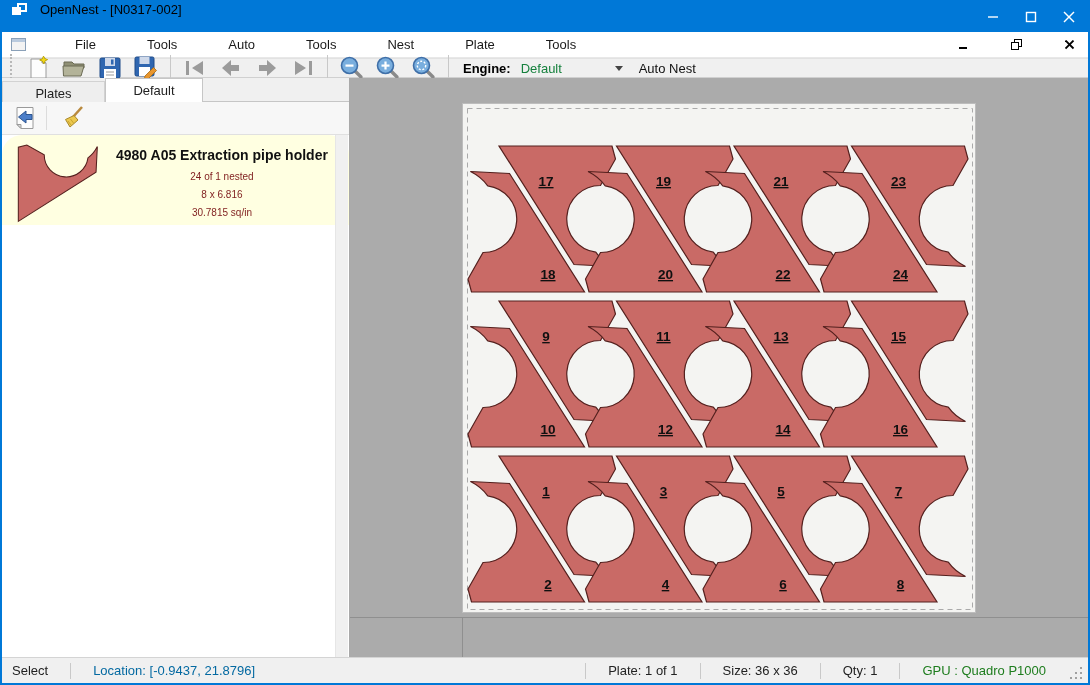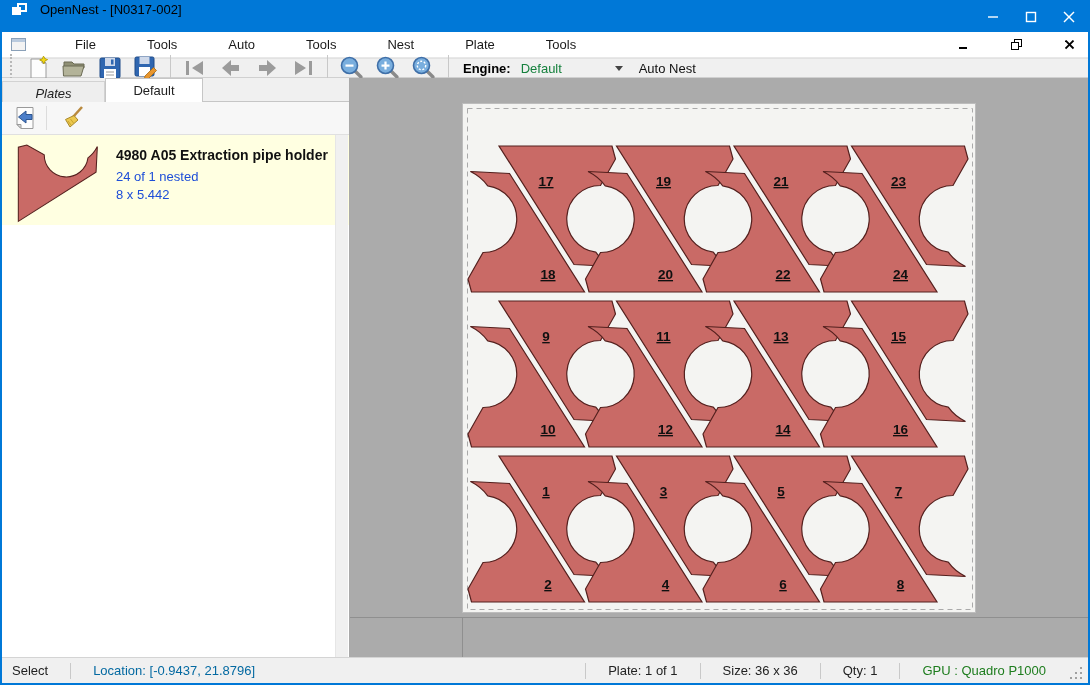--- a/index.html
+++ b/index.html
@@ -34,32 +34,32 @@
   .combo-arrow { width:0; height:0; border-left:4px solid transparent; border-right:4px solid transparent; border-top:5px solid #444; margin-right:2px; }
   .autonest { font-size:13px; padding:5px 10px; color:#111; }
 
   
   .content { flex:1; display:flex; min-height:0; position:relative; }
 
   
   .panel { width:348px; flex:0 0 auto; background:#fff; border-right:1px solid #a9a9a9; display:flex; flex-direction:column; position:relative; }
   .tabstrip { height:24px; display:flex; align-items:flex-end; background:#f0f0f0; flex:0 0 auto; }
   .tab { font-size:13px; padding:4px 0 4px 0; text-align:center; border:1px solid #d2d2d2; border-bottom:none; background:#eeeeee; color:#222; }
-  .tab.plates { width:103px; height:21px;font-style:italic; }
+  .tab.plates { width:103px; height:21px; }
   .tab.drawings { width:98px; height:24px; background:#fff; border-color:#c6c6c6; position:relative; z-index:2; }
   .tabstrip .rest { flex:1; border-bottom:1px solid #c6c6c6; height:24px; background:#f0f0f0; }
   .panel-toolbar { height:33px; background:#f7f7f7; border-bottom:1px solid #e0e0e0; display:flex; align-items:center; flex:0 0 auto; }
   .pt-btn { width:34px; height:30px; display:flex; align-items:center; justify-content:center; margin-left:6px; }
   .pt-sep { width:1px; height:24px; background:#dcdcdc; margin:0 4px; }
-  .draw-list { flex:1; overflow:hidden; position:relative; }
+  .draw-list { flex:1; overflow:hidden; position:relative;border-radius:20px; }
   .draw-item { background:#FFFFE1; display:flex; padding:8px 6px 8px 10px; height:90px; }
   .draw-item .thumb { width:92px; height:80px; flex:0 0 auto; }
   .draw-item .meta { margin-left:12px; padding-top:4px; }
   .draw-item .meta .t { font-weight:bold; font-size:14px; color:#111; margin-bottom:5px; }
-  .draw-item .meta .d { font-size:13px; color:#1d4ed8; line-height:18px; }
+  .draw-item .meta .d { font-size:10px; color:#7f1d1d; line-height:18px;text-align:center; }
   .panel-scrollstrip { position:absolute; right:1px; top:57px; bottom:0; width:13px; background:#f0f0f0; border-left:1px solid #e6e6e6; }
 
   
   .canvas { flex:1; background:#ABABAB; position:relative; min-width:0;text-align:right; }
   .plate { position:absolute; left:112px; top:25px; width:514px; height:510px; background:#F4F4F2; border:1px solid #bdbdbd; }
   .plate svg { position:absolute; left:0; top:0; }
   .canvas .hline { position:absolute; left:0; right:0; top:539px; height:1px; background:#8f8f8f; }
   .canvas .vline { position:absolute; left:112px; top:539px; bottom:0; width:1px; background:#8f8f8f; }
 
   
@@ -254,21 +254,22 @@
         </div>
       </div>
       <div class="draw-list">
         <div class="draw-item">
           <svg class="thumb" viewBox="-2 -2 126 122">
             <path id="thumb-path" d="M 0 0 L 113 0 L 116.5 13 L 101.5 39.5 A 33.5 33.5 0 0 0 96.8 106.2 Q 103 115 114 120.5 L 75 118.5 Z" fill="#C96A66" stroke="#54201E" stroke-width="1.6" transform="translate(0.5,117.5) rotate(-90)"></path>
           </svg>
           <div class="meta">
             <div class="t">4980 A05 Extraction pipe holder</div>
             <div class="d">24 of 1 nested</div>
-            <div class="d">8 x 5.442</div>
+            <div class="d">8 x 6.816</div>
+            <div class="d">30.7815 sq/in</div>
           </div>
         </div>
       </div>
       <div class="panel-scrollstrip"></div>
     </div>
 
     <div class="canvas">
       <div class="plate">
         <svg id="nest-svg" width="514" height="510" viewBox="0 0 514 510">
           <rect x="4.5" y="4.5" width="505" height="501" fill="none" stroke="#aaaaaa" stroke-width="1" stroke-dasharray="5 4"></rect>

